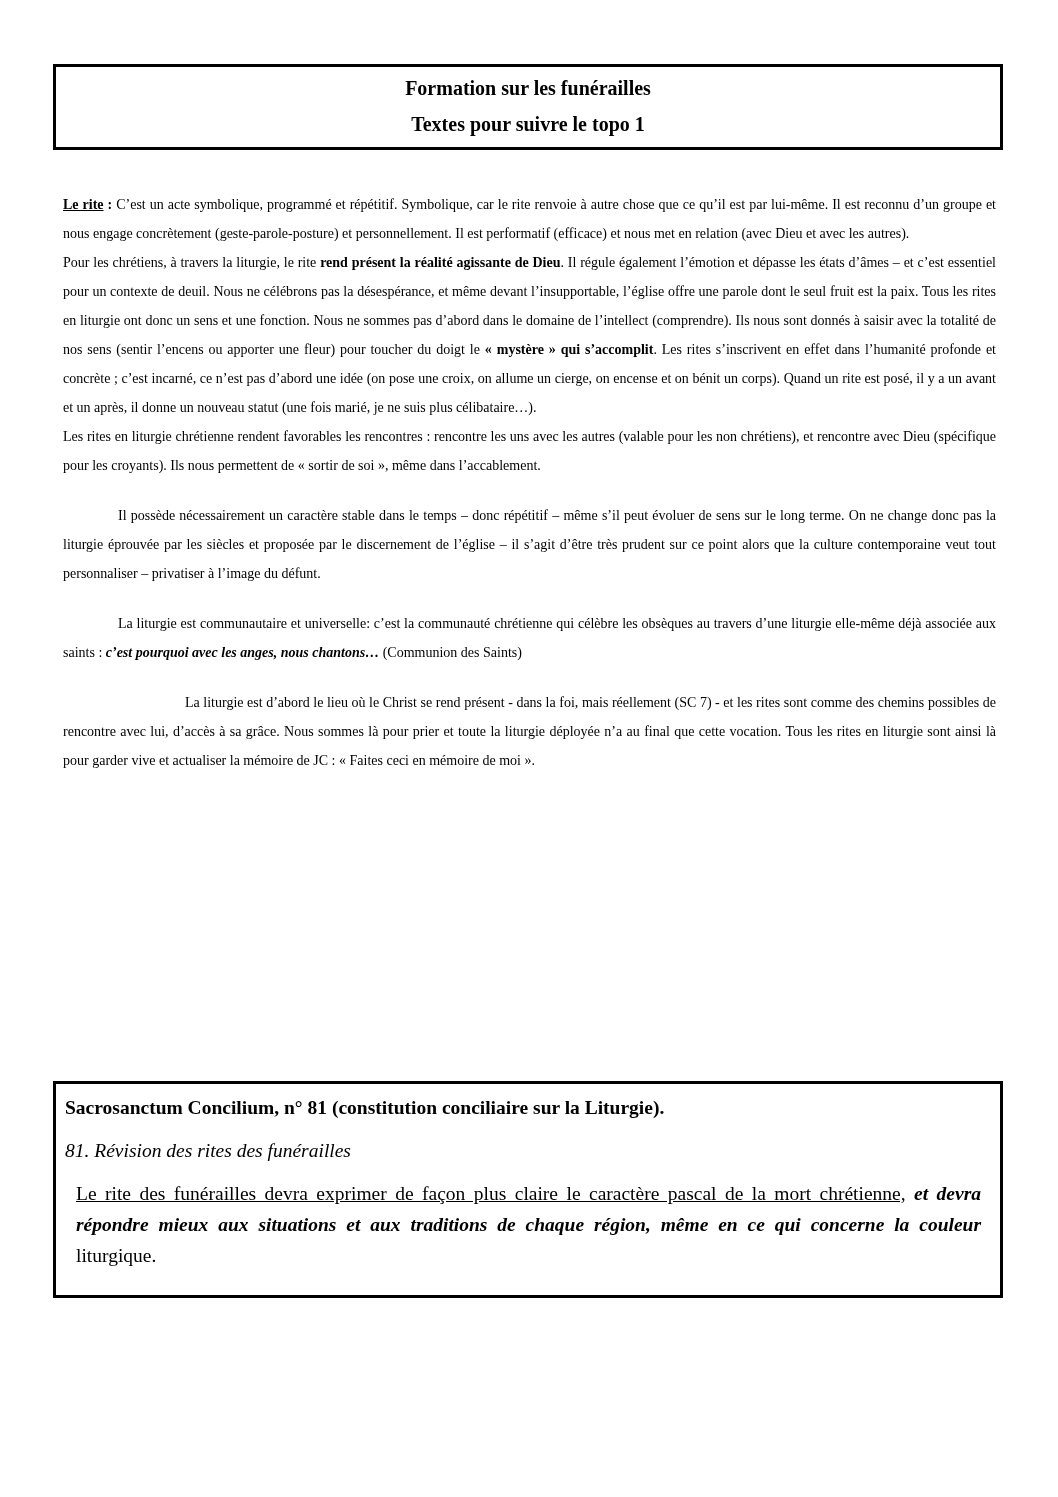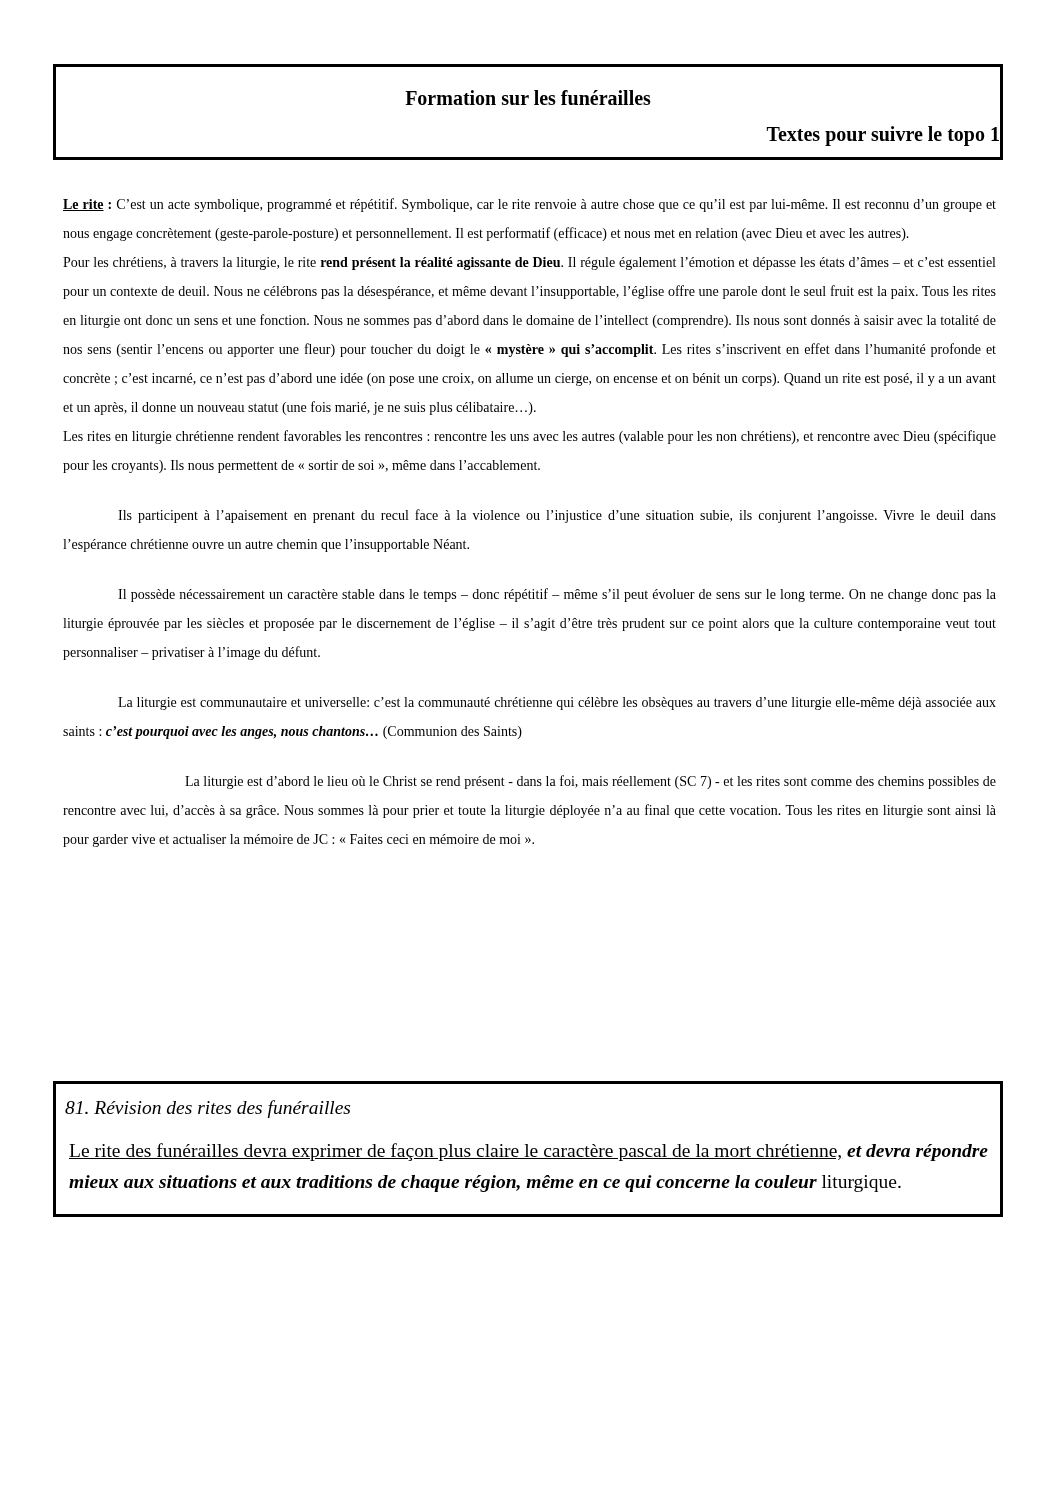--- a/index.html
+++ b/index.html
@@ -11,24 +11,24 @@
   }
   .page { position: relative; width: 1058px; height: 1497px; overflow: hidden; background: #ffffff; }
 
   .title-box {
     position: absolute; left: 53px; top: 64px; width: 950px;
     box-sizing: border-box;
     border: 3px solid #000;
     text-align: center;
     font-weight: bold;
     font-size: 20px;
-    padding: 19px 0 11px 0;
+    padding: 9px 0 11px 0;
   }
   .title-line { line-height: 24px; }
-  .title-line + .title-line { margin-top: 12px; text-align: right; }
+  .title-line + .title-line { margin-top: 12px; }
 
   .content {
     position: absolute; left: 63px; top: 190px; width: 933px;
     font-size: 14px;
     line-height: 29px;
     text-align: justify;
   }
   .content p { margin: 0; }
   p.sp { margin-top: 21px; }
   .ind { text-indent: 55px; }
@@ -41,48 +41,48 @@
 
   .quote-box {
     position: absolute; left: 53px; top: 1081px; width: 950px;
     box-sizing: border-box;
     border: 3px solid #000;
     padding: 9px 8px 13px 9px;
     font-size: 19.5px;
   }
   .quote-heading    { font-weight: bold; line-height: 29px; margin: 0 0 14px 0; }
   .quote-subheading { font-weight: normal; font-style: italic; line-height: 29px; margin: 0 0 13px 0; }
-  .quote-body      { margin: 4px; line-height: 31px; text-align: justify; }
+  .quote-body      { margin: 11px; line-height: 31px; text-align: justify; }
 </style>
 </head>
 <body>
 
 <div class="page">
 
   <div class="title-box">
     <div class="title-line">Formation sur les funérailles</div>
     <div class="title-line">Textes pour suivre le topo 1</div>
   </div>
 
   <div class="content">
 
     <p><span class="bu">Le rite</span><span class="b"> : </span><span>C’est un acte symbolique, programmé et répétitif. Symbolique, car le rite renvoie à autre chose que ce qu’il est par lui-même. Il est reconnu d’un groupe et nous engage concrètement (geste-parole-posture) et personnellement. Il est performatif (efficace) et nous met en relation (avec Dieu et avec les autres).</span></p>
 
     <p><span>Pour les chrétiens, à travers la liturgie, le rite </span><span class="b">rend présent la réalité agissante de Dieu</span><span>. Il régule également l’émotion et dépasse les états d’âmes – et c’est essentiel pour un contexte de deuil. Nous ne célébrons pas la désespérance, et même devant l’insupportable, l’église offre une parole dont le seul fruit est la paix. Tous les rites en liturgie ont donc un sens et une fonction. Nous ne sommes pas d’abord dans le domaine de l’intellect (comprendre). Ils nous sont donnés à saisir avec la totalité de nos sens (sentir l’encens ou apporter une fleur) pour toucher du doigt le </span><span class="b">« mystère » qui s’accomplit</span><span>. Les rites s’inscrivent en effet dans l’humanité profonde et concrète ; c’est incarné, ce n’est pas d’abord une idée (on pose une croix, on allume un cierge, on encense et on bénit un corps). Quand un rite est posé, il y a un avant et un après, il donne un nouveau statut (une fois marié, je ne suis plus célibataire…).</span></p>
 
     <p><span>Les rites en liturgie chrétienne rendent favorables les rencontres : rencontre les uns avec les autres (valable pour les non chrétiens), et rencontre avec Dieu (spécifique pour les croyants). Ils nous permettent de « sortir de soi », même dans l’accablement.</span></p>
 
-    <p class="sp ind"><span>Ils participent à l’apaisement en prenant du recul face à la violence ou l’injustice d’une situation subie, ils conjurent l’angoisse. Vivre le deuil dans l’espérance chrétienne ouvre un autre chemin que l’insupportable Néant.</span></p>
 
     <p class="sp ind"><span>Il possède nécessairement un caractère stable dans le temps – donc répétitif – même s’il peut évoluer de sens sur le long terme. On ne change donc pas la liturgie éprouvée par les siècles et proposée par le discernement de l’église – il s’agit d’être très prudent sur ce point alors que la culture contemporaine veut tout personnaliser – privatiser à l’image du défunt.</span></p>
 
     <p class="sp ind"><span>La liturgie est communautaire et universelle: c’est la communauté chrétienne qui célèbre les obsèques au travers d’une liturgie elle-même déjà associée aux saints : </span><span class="bi">c’est pourquoi avec les anges, nous chantons…</span><span> (Communion des Saints)</span></p>
 
     <p class="sp ind-lg"><span>La liturgie est d’abord le lieu où le Christ se rend présent - dans la foi, mais réellement (SC 7) - et les rites sont comme des chemins possibles de rencontre avec lui, d’accès à sa grâce. Nous sommes là pour prier et toute la liturgie déployée n’a au final que cette vocation. Tous les rites en liturgie sont ainsi là pour garder vive et actualiser la mémoire de JC : « Faites ceci en mémoire de moi ».</span></p>
 
   </div>
 
   <div class="quote-box">
+    <p class="quote-heading">Sacrosanctum Concilium, n° 81 (constitution conciliaire sur la Liturgie).</p>
     <p class="quote-subheading">81. Révision des rites des funérailles</p>
     <p class="quote-body"><span class="u">Le rite des funérailles devra exprimer de façon plus claire le caractère pascal de la mort chrétienne,</span><span class="bi"> et devra répondre mieux aux situations et aux traditions de chaque région, même en ce qui concerne la couleur</span><span> liturgique.</span></p>
   </div>
 
 </div>
 
 </body></html>

